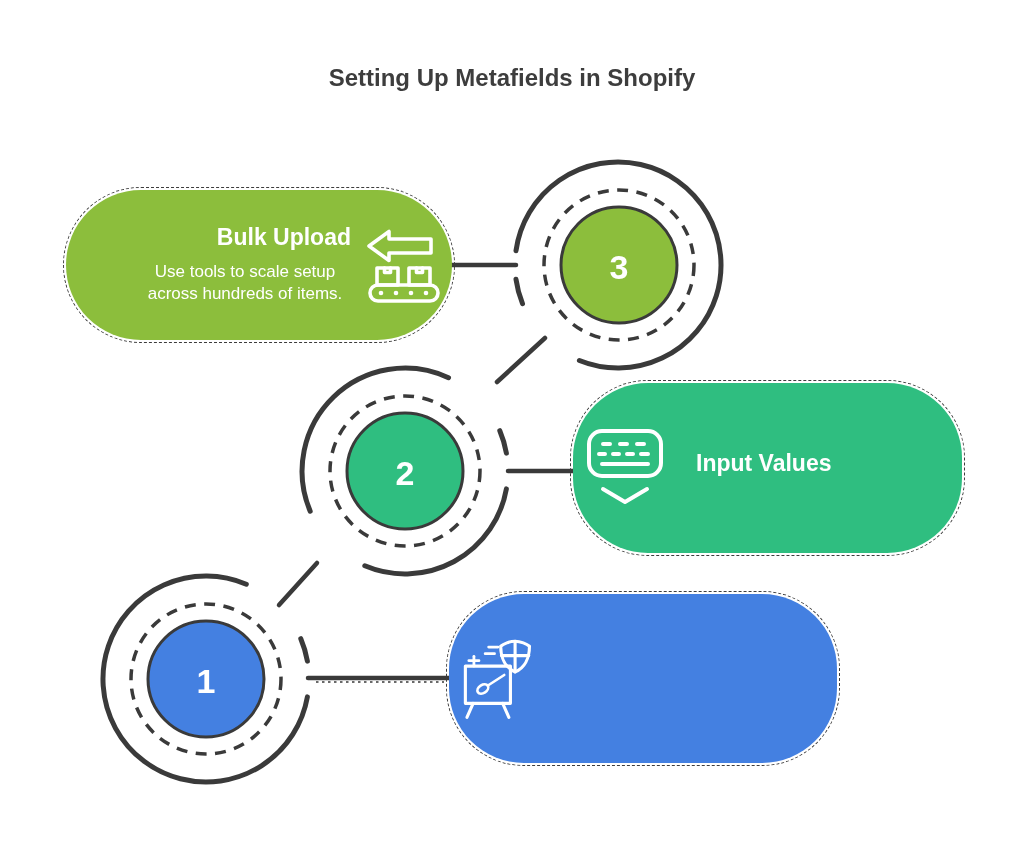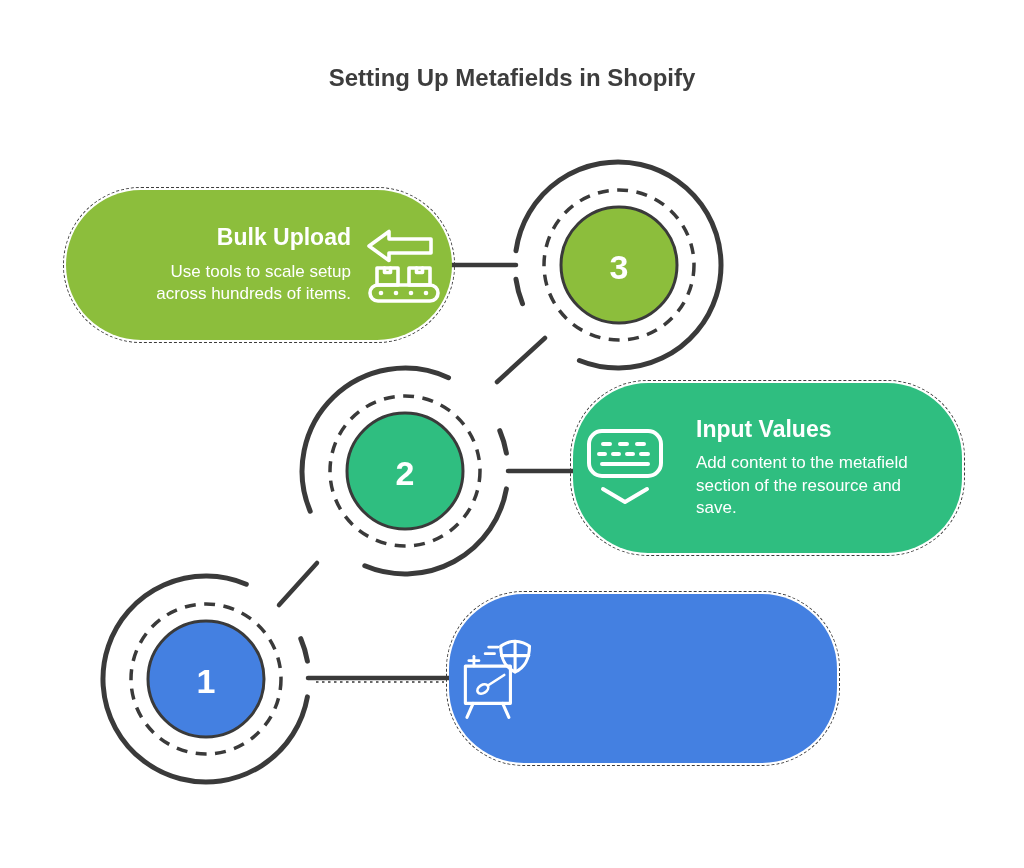--- a/index.html
+++ b/index.html
@@ -15,21 +15,21 @@
   .num{font-family:"Liberation Sans",sans-serif;font-size:34px;font-weight:bold;fill:#ffffff;}
   .card{
     position:absolute;box-sizing:border-box;display:flex;align-items:center;
     color:#ffffff;border-radius:75px;
   }
   .card::before{
     content:"";position:absolute;inset:-3px;border:1.5px dashed #3d3d3d;
     border-radius:78px;pointer-events:none;
   }
   .card h2{margin:0 0 10px 0;font-size:23px;font-weight:bold;line-height:1.15;}
-  .card p{margin:0;font-size:17px;line-height:22.5px;font-weight:normal;}
+  .card p{margin:0;font-size:17px;line-height:22.5px;font-weight:normal;text-align:center;}
   .card-green{left:66px;top:190px;width:386px;height:150px;background:#8CBE3C;
     justify-content:flex-end;padding-right:10px;gap:15px;}
   .card-green .txt{width:212px;text-align:right;}
   .card-teal{left:573px;top:383px;width:389px;height:170px;background:#2FBE80;
     padding-left:13px;gap:32px;}
   .card-teal .txt{width:235px;text-align:left;}
   .card-blue{left:449px;top:594px;width:388px;height:169px;background:#4480E1;
     padding-left:10px;gap:16px;}
   .card-blue .txt{width:228px;text-align:left;}
   .icon{flex:0 0 auto;display:block;}
@@ -112,21 +112,20 @@
       <g stroke="#ffffff" stroke-width="4" fill="none" stroke-linecap="round" stroke-linejoin="round">
         <rect x="3" y="3" width="72" height="45" rx="13"></rect>
         <path d="M17 16 h7 M34 16 h7 M51 16 h7"></path>
         <path d="M13 26 h6 M27 26 h6 M41 26 h6 M55 26 h7"></path>
         <path d="M16 36 h46"></path>
         <path d="M17 61 L39 74 L61 61"></path>
       </g>
     </svg>
     <div class="txt">
       <h2>Input Values</h2>
-      <p>Add content to the metafield section of the resource and save.</p>
     </div>
   </section>
 
   <section class="card card-blue">
     <svg class="icon" width="78" height="87" viewBox="0 0 100 112">
       <g stroke="#ffffff" fill="none" stroke-linecap="round" stroke-linejoin="round">
         <g stroke-width="4">
           <path d="M72 8 C79 8 87 11.5 90.5 14.5 C90.5 30 84 42.5 72 47.5 C60 42.5 53.5 30 53.5 14.5 C57 11.5 65 8 72 8 Z"></path>
           <path d="M72 8 V47.5"></path>
           <path d="M54.5 26.5 H89.5"></path>

